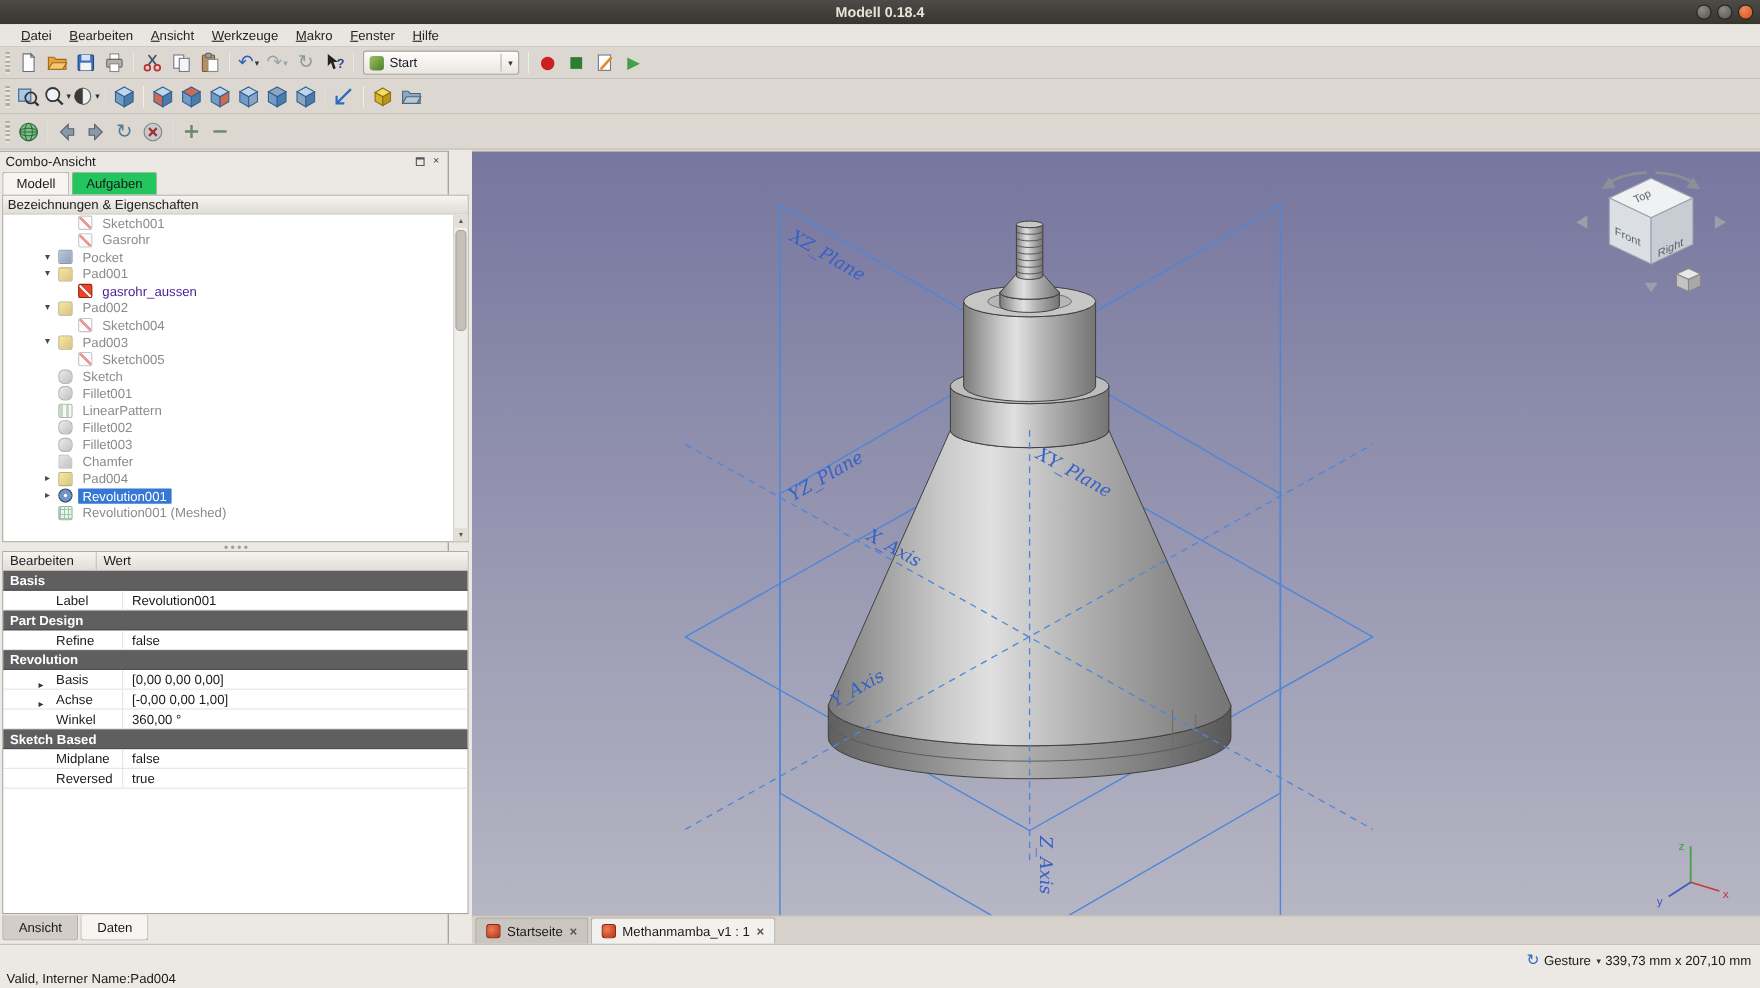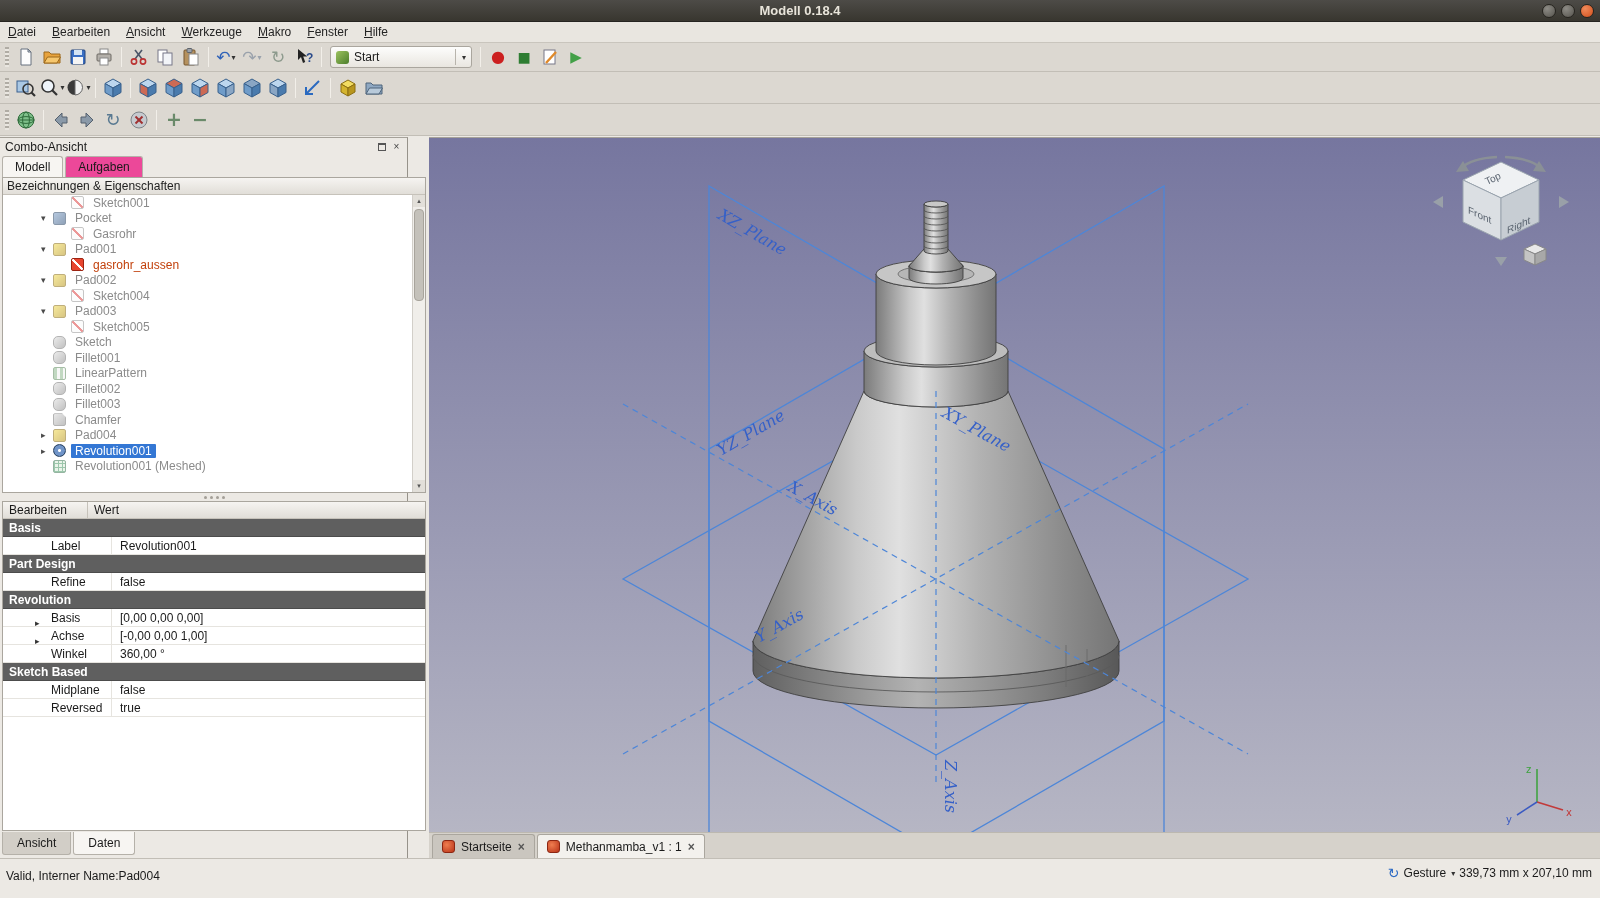--- a/index.html
+++ b/index.html
@@ -12,21 +12,21 @@
     background:linear-gradient(#4d4b47,#38362f); border-bottom:1px solid #262420; }
   .win-title { position:absolute; left:0; right:0; top:3px; text-align:center;
     color:#e8e4da; font-weight:bold; font-size:13px; }
   .winbtns { position:absolute; right:6px; top:4px; display:flex; gap:5px; }
   .winbtn { width:14px; height:14px; border-radius:50%; border:1px solid #26241f;
     background:radial-gradient(circle at 35% 30%, #8d8b85, #55534d); }
   .winbtn.close { background:radial-gradient(circle at 35% 30%, #f08a5a, #d14f1c); }
 
   
   .menubar { position:absolute; top:22px; left:0; right:0; height:21px; background:#e9e6e0;
-    border-bottom:1px solid #c9c5bd; display:flex; align-items:center; padding-left:0; }
+    border-bottom:1px solid #c9c5bd; display:flex; align-items:center; padding-left:11px; }
   .menu-item { display:inline-block; padding:2px 8px; color:#242424; }
   .menu-item::first-letter { text-decoration:underline; }
 
   
   .toolbar-row { position:absolute; left:0; right:0; background:#dcd8d1;
     border-bottom:1px solid #c2beb6; display:flex; align-items:center; padding-left:3px; }
   #tb1 { top:43px; height:29px; } #tb2 { top:72px; height:32px; } #tb3 { top:104px; height:32px; }
   .tb-handle { width:4px; height:20px; margin:0 4px 0 2px;
     background:repeating-linear-gradient(180deg,#b0aca4 0 2px,#e9e6e0 2px 4px); }
   .tb-sep { width:1px; height:20px; background:#b4b0a8; border-right:1px solid #f2efe9; margin:0 4px; }
@@ -41,21 +41,21 @@
   
   .combo-view { position:absolute; top:137px; left:0; width:408px; height:721px;
     background:#ece9e4; border-right:1px solid #96928a; border-top:1px solid #a5a199; }
   .cv-title { height:17px; display:flex; align-items:center; padding:0 5px; font-size:12px; }
   .cv-title .flex { flex:1; }
   .cv-btn { width:11px; height:11px; margin-left:4px; display:flex; align-items:center; justify-content:center;
     font-size:10px; color:#444; }
   .cv-float { width:8px; height:8px; border:1px solid #555; border-top-width:2px; }
   .cv-tabs { height:22px; display:flex; padding-left:2px; align-items:flex-end; }
   .cv-tab { padding:3px 12px 3px; border:1px solid #b5b1a9; border-bottom:none;
-    border-radius:3px 3px 0 0; background:#ec4899; margin-right:2px; font-size:12px; }
+    border-radius:3px 3px 0 0; background:#22c55e; margin-right:2px; font-size:12px; }
   .cv-tab.active { background:#f7f5f2; }
   .tree-box { position:absolute; top:39px; left:2px; width:424px; height:316px;
     background:#fff; border:1px solid #aaa69e; }
   .tree-header { height:17px; background:linear-gradient(#f6f4f1,#e1ded8); border-bottom:1px solid #c6c2ba;
     padding:1px 4px; font-size:12px; color:#222; }
   .trow { height:15.5px; display:flex; align-items:center; white-space:nowrap; }
   .trow.lvl1 { padding-left:38px; } .trow.lvl2 { padding-left:56px; }
   .exp { width:12px; font-family:"DejaVu Sans",sans-serif; font-size:9px; color:#4a4a4a; flex:none; }
   .exp.open::before { content:"▾"; } .exp.closed::before { content:"▸"; }
   .ic { width:13px; height:13px; flex:none; margin-right:5px; border-radius:2px; }
@@ -68,21 +68,21 @@
   .ic-pad { background:linear-gradient(135deg,#f0d84a,#b8961e); border:1px solid #8c6f12; }
   .ic-fillet { background:linear-gradient(135deg,#dcdcdc,#8e8e8e); border:1px solid #777; border-radius:5px; }
   .ic-chamfer { background:linear-gradient(135deg,#d4d4d4,#909090); border:1px solid #777;
     clip-path:polygon(0 0,70% 0,100% 30%,100% 100%,0 100%); }
   .ic-pattern { background:repeating-linear-gradient(90deg,#8fba8f 0 3px,#f2f2f2 3px 6px); border:1px solid #5e8a5e; }
   .ic-rev { background:radial-gradient(circle,#fff 1px,#7094c8 2px 5px,#2e4f7a 6px); border-radius:50%; border:1px solid #2c4666; }
   .ic-mesh { background:#d9ecd9;
     background-image:repeating-linear-gradient(0deg,#4d9a6a 0 1px,transparent 1px 4px),
       repeating-linear-gradient(90deg,#4d9a6a 0 1px,transparent 1px 4px); border:1px solid #3f7a55; }
   .tlabel { font-size:12px; color:#8b8b8b; padding:0 4px; }
-  .tlabel.normal { color:#c2410c; }
+  .tlabel.normal { color:#4c1d95; }
   .tlabel.sel { background:#3477d4; color:#fff; border-radius:1px; }
   .vscroll { position:absolute; top:17px; right:0; bottom:0; width:13px; background:#f0eeea; border-left:1px solid #d2cfc9; }
   .vs-btn { height:12px; text-align:center; font-size:7px; color:#555; line-height:12px;
     font-family:"DejaVu Sans",sans-serif; background:#e2dfd9; }
   .vs-down { position:absolute; bottom:0; left:0; right:0; }
   .vs-thumb { position:absolute; top:14px; left:1px; width:10px; height:92px; background:#c4c1ba;
     border:1px solid #a8a49c; border-radius:4px; }
   .splitter { position:absolute; top:355px; left:0; width:428px; height:8px; display:flex;
     align-items:center; justify-content:center; gap:3px; }
   .splitter i { width:3px; height:3px; border-radius:50%; background:#a39f97; }
@@ -118,21 +118,21 @@
     border:1px solid #aaa69e; border-bottom:none; border-radius:3px 3px 0 0;
     background:#cac6bf; font-size:12px; margin-right:2px; }
   .doctab.active { background:#f3f1ed; }
   .dt-icon { width:13px; height:13px; border-radius:3px; border:1px solid #8c2612;
     background:radial-gradient(circle at 35% 35%, #ef7e50, #b93318); }
   .dt-close { font-weight:bold; color:#555; font-size:12px; }
 
   
   .statusbar { position: absolute; left:0; right:0; bottom:0; height:40px; background:#ece9e4;
     border-top:1px solid #c2beb6; font-size:12px; }
-  .sb-msg { position:absolute; left:6px; top:10px; }
+  .sb-msg { position:absolute; left:6px; top:24px; }
   .sb-right { position:absolute; right:8px; top:7px; display:flex; align-items:center; gap:4px; }
   .sb-dims { }
 
   
   .tbtn svg { display:block; }
 </style>
 </head>
 <body>
 
 <div class="titlebar">
@@ -400,29 +400,29 @@
   </div>
 
   <div class="tree-box">
     <div class="tree-header">Bezeichnungen &amp; Eigenschaften</div>
 
     <div class="trow lvl2">
         <span class="exp"></span>
         <span class="ic ic-sketch dim"></span>
         <span class="tlabel">Sketch001</span>
       </div>
+    <div class="trow lvl2">
+        <span class="exp"></span>
+        <span class="ic ic-sketch dim"></span>
+        <span class="tlabel">Gasrohr</span>
+      </div>
     <div class="trow lvl1">
         <span class="exp open"></span>
         <span class="ic ic-pocket dim"></span>
         <span class="tlabel">Pocket</span>
-      </div>
-    <div class="trow lvl2">
-        <span class="exp"></span>
-        <span class="ic ic-sketch dim"></span>
-        <span class="tlabel">Gasrohr</span>
       </div>
     <div class="trow lvl1">
         <span class="exp open"></span>
         <span class="ic ic-pad dim"></span>
         <span class="tlabel">Pad001</span>
       </div>
     <div class="trow lvl2">
         <span class="exp"></span>
         <span class="ic ic-sketch-red"></span>
         <span class="tlabel normal">gasrohr_aussen</span>

